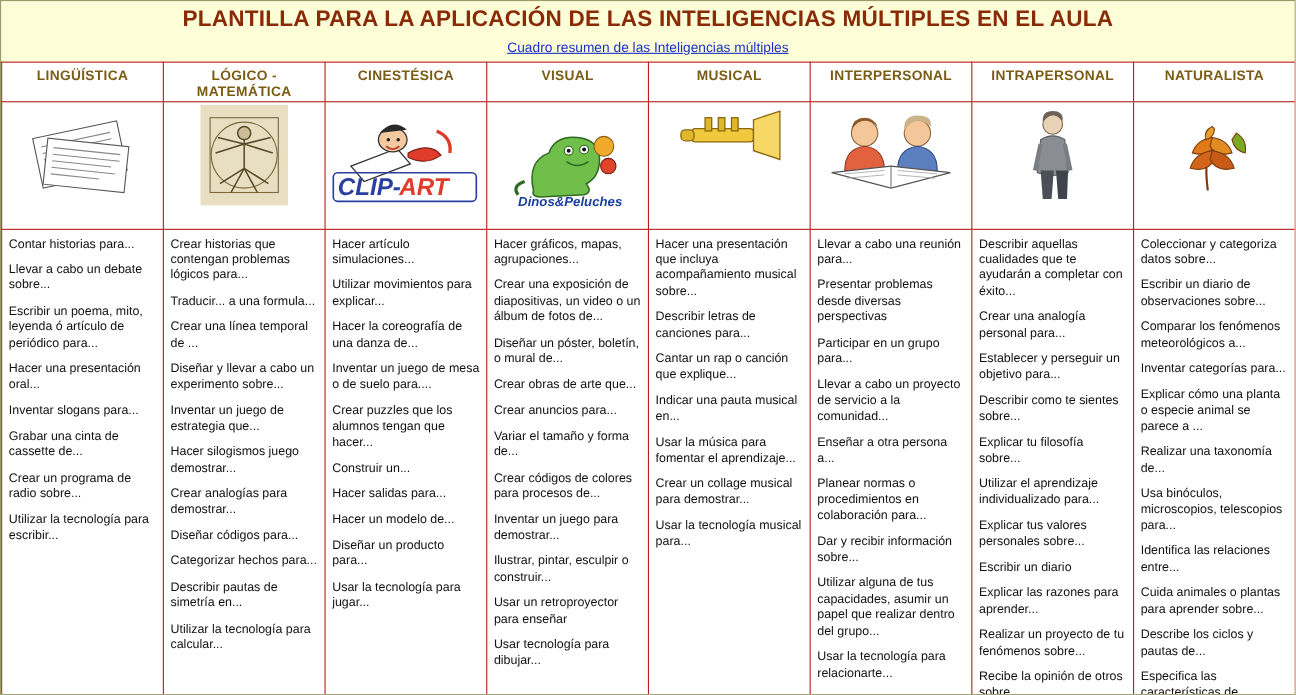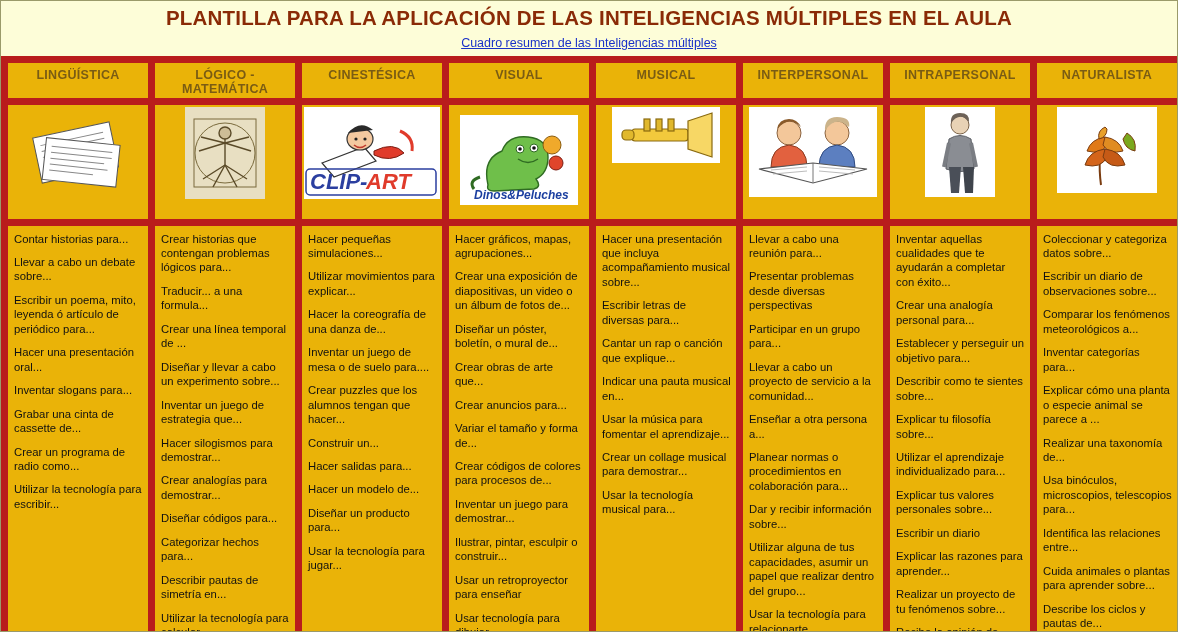--- a/index.html
+++ b/index.html
@@ -39,23 +39,23 @@
     margin-bottom: 4px;
     display: inline-block;
     cursor: pointer;
   }
   table.grid {
     border-collapse: collapse;
     width: 1176px;
     table-layout: fixed;
   }
   table.grid td {
-    border: 7px solid #b91c1c;
+    border: 1px solid #b91c1c;
     vertical-align: top;
-    background: #eab308;
+    background: #ffffff;
   }
   .col-head {
     text-align: center;
     font-weight: bold;
     font-size: 12.5px;
     color: #7a5c14;
     padding: 5px 2px 2px 2px;
     height: 26px;
     vertical-align: top;
     letter-spacing: 0.3px;
@@ -293,40 +293,40 @@
     </tr>
 
     <tr>
       <td class="items-cell">
         <p>Contar historias para...</p>
         <p>Llevar a cabo un debate sobre...</p>
         <p>Escribir un poema, mito, leyenda ó artículo de periódico para...</p>
         <p>Hacer una presentación oral...</p>
         <p>Inventar slogans para...</p>
         <p>Grabar  una cinta de cassette de...</p>
-        <p>Crear un programa de radio como...</p>
+        <p>Crear un programa de radio sobre...</p>
         <p>Utilizar la tecnología para escribir...</p>
       </td>
 
       <td class="items-cell">
         <p>Crear  historias que contengan problemas lógicos para...</p>
         <p>Traducir... a una formula...</p>
         <p>Crear una línea temporal de ...</p>
         <p>Diseñar y llevar a cabo un experimento sobre...</p>
         <p>Inventar un juego de estrategia que...</p>
-        <p>Hacer silogismos para demostrar...</p>
+        <p>Hacer silogismos juego demostrar...</p>
         <p>Crear analogías para demostrar...</p>
         <p>Diseñar códigos para...</p>
         <p>Categorizar hechos para...</p>
         <p>Describir pautas de simetría en...</p>
         <p>Utilizar la tecnología para calcular...</p>
       </td>
 
       <td class="items-cell">
-        <p>Hacer pequeñas simulaciones...</p>
+        <p>Hacer artículo simulaciones...</p>
         <p>Utilizar movimientos para explicar...</p>
         <p>Hacer la coreografía de una danza de...</p>
         <p>Inventar un juego de mesa o de suelo para....</p>
         <p>Crear puzzles que los alumnos tengan que hacer...</p>
         <p>Construir un...</p>
         <p>Hacer salidas para...</p>
         <p>Hacer un modelo de...</p>
         <p>Diseñar un producto para...</p>
         <p>Usar la tecnología para jugar...</p>
       </td>
@@ -340,42 +340,42 @@
         <p>Variar el tamaño y forma de...</p>
         <p>Crear códigos de colores para procesos de...</p>
         <p>Inventar un juego para demostrar...</p>
         <p>Ilustrar, pintar, esculpir o construir...</p>
         <p>Usar un retroproyector para enseñar</p>
         <p>Usar tecnología para dibujar...</p>
       </td>
 
       <td class="items-cell">
         <p>Hacer una presentación que incluya acompañamiento musical sobre...</p>
-        <p>Escribir letras de diversas para...</p>
+        <p>Describir letras de canciones para...</p>
         <p>Cantar un rap o canción que explique...</p>
         <p>Indicar una pauta musical en...</p>
         <p>Usar la música para fomentar el aprendizaje...</p>
         <p>Crear un collage musical para demostrar...</p>
         <p>Usar la tecnología musical para...</p>
       </td>
 
       <td class="items-cell">
         <p>Llevar a cabo una reunión para...</p>
         <p>Presentar  problemas desde diversas perspectivas</p>
         <p>Participar en un grupo para...</p>
         <p>Llevar a cabo un  proyecto de servicio a la comunidad...</p>
         <p>Enseñar a otra persona a...</p>
         <p>Planear normas o procedimientos en colaboración para...</p>
         <p>Dar y recibir información sobre...</p>
         <p>Utilizar alguna de tus capacidades, asumir un papel que realizar dentro del grupo...</p>
         <p>Usar la tecnología para relacionarte...</p>
       </td>
 
       <td class="items-cell">
-        <p>Inventar aquellas cualidades que te ayudarán a completar con éxito...</p>
+        <p>Describir aquellas cualidades que te ayudarán a completar con éxito...</p>
         <p>Crear una analogía personal para...</p>
         <p>Establecer y perseguir un objetivo para...</p>
         <p>Describir como te sientes sobre...</p>
         <p>Explicar tu filosofía sobre...</p>
         <p>Utilizar el aprendizaje individualizado para...</p>
         <p>Explicar tus valores personales sobre...</p>
         <p>Escribir un diario</p>
         <p>Explicar las razones para aprender...</p>
         <p>Realizar un proyecto de tu fenómenos sobre...</p>
         <p>Recibe la opinión de otros sobre....</p>

